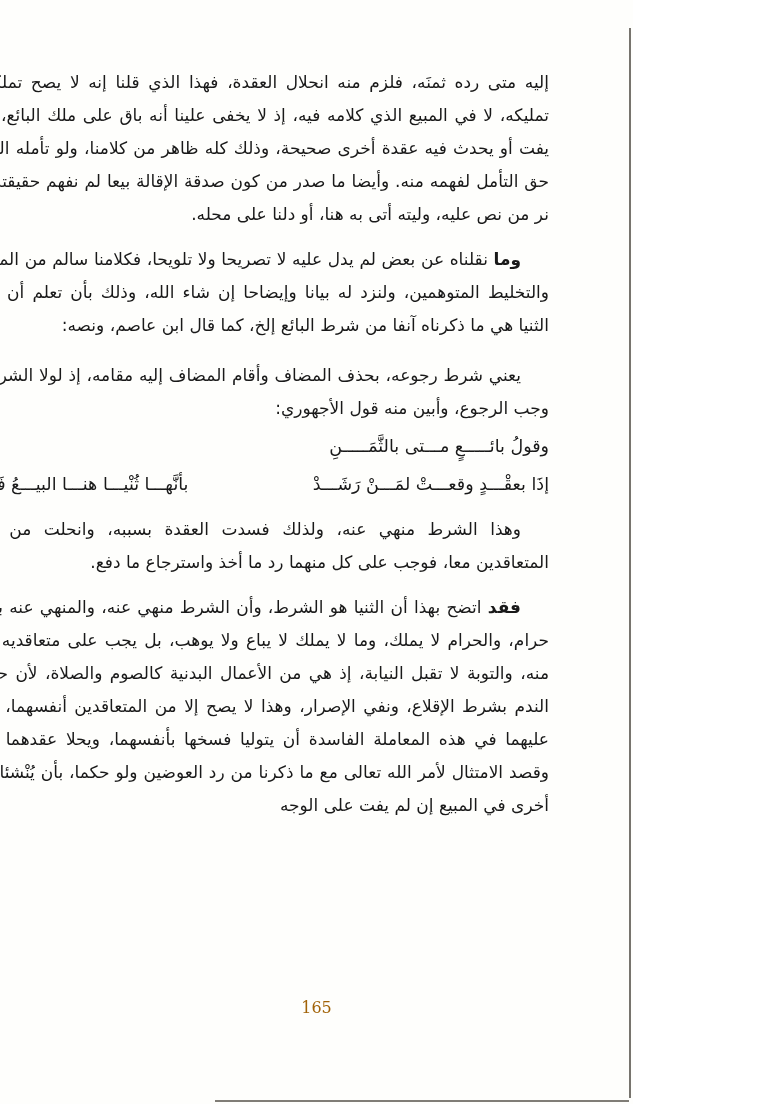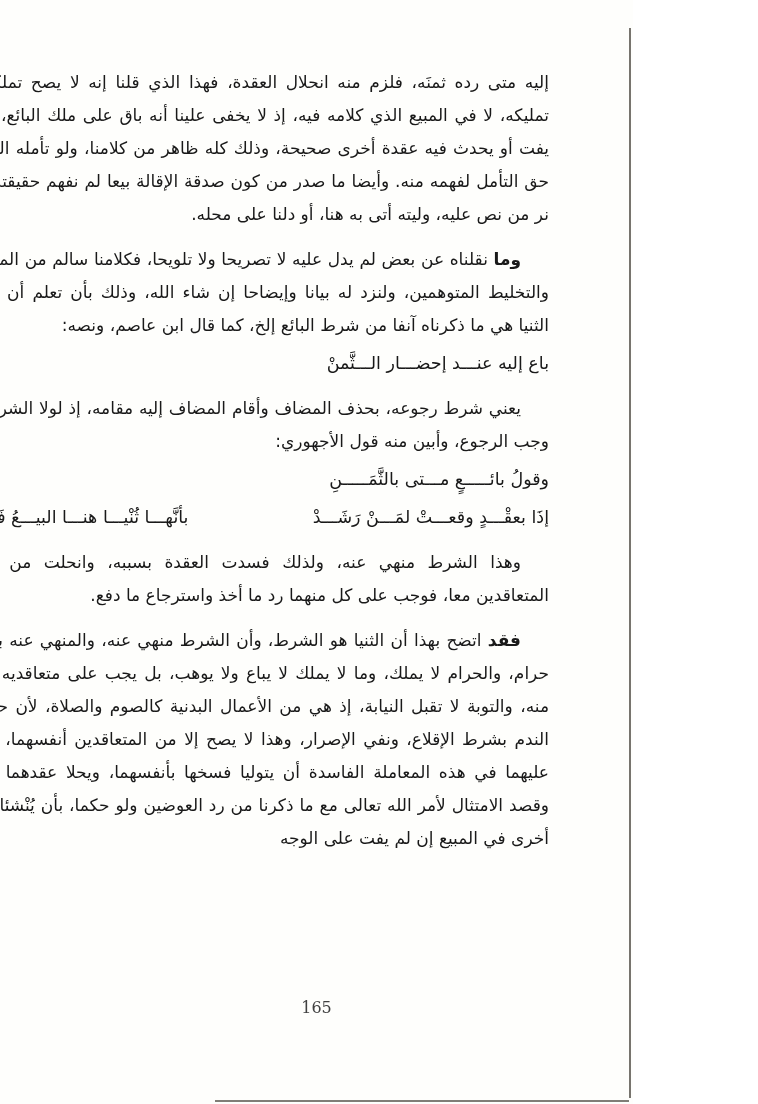--- a/index.html
+++ b/index.html
@@ -61,40 +61,39 @@
   }
   .verse .hemistich { white-space: nowrap; }
   .page-number {
     position: absolute;
     top: 998px;
     left: 0;
     width: 100%;
     text-align: center;
     direction: ltr;
     font-size: 16px;
-    color: #404040;
+    color: #a16207;
     font-family: "DejaVu Serif", serif;
   }
 </style>
 </head>
 <body>
 
 <div class="page">
 
   <div class="edge-right"></div>
   <div class="edge-bottom"></div>
 
   <div class="text-block">
 
     <p class="para">إليه متى رده ثمنَه، فلزم منه انحلال العقدة، فهذا الذي قلنا إنه لا يصح تملكه ولا تمليكه، لا في المبيع الذي كلامه فيه، إذ لا يخفى علينا أنه باق على ملك البائع، ما لم يفت أو يحدث فيه عقدة أخرى صحيحة، وذلك كله ظاهر من كلامنا، ولو تأمله المجيب حق التأمل لفهمه منه. وأيضا ما صدر من كون صدقة الإقالة بيعا لم نفهم حقيقته، ولم نر من نص عليه، وليته أتى به هنا، أو دلنا على محله.</p>
 
     <p class="para indent"><span class="lead">وما</span><span> نقلناه عن بعض لم يدل عليه لا تصريحا ولا تلويحا، فكلامنا سالم من المناقضة والتخليط المتوهمين، ولنزد له بيانا وإيضاحا إن شاء الله، وذلك بأن تعلم أن حقيقة الثنيا هي ما ذكرناه آنفا من شرط البائع إلخ، كما قال ابن عاصم، ونصه:</span></p>
 
     <div class="verse">
-      <span class="hemistich">باع إليه عنـــد إحضـــار الـــثَّمنْ</span>
     </div>
 
     <p class="para indent">يعني شرط رجوعه، بحذف المضاف وأقام المضاف إليه مقامه، إذ لولا الشرط لما وجب الرجوع، وأبين منه قول الأجهوري:</p>
 
     <div class="verse">
       <span class="hemistich">وقولُ بائـــــعٍ مـــتى بالثَّمَـــــنِ</span>
     </div>
 
     <div class="verse">
       <span class="hemistich">إذَا بعقْـــدٍ وقعـــتْ لمَـــنْ رَشَـــدْ</span>

